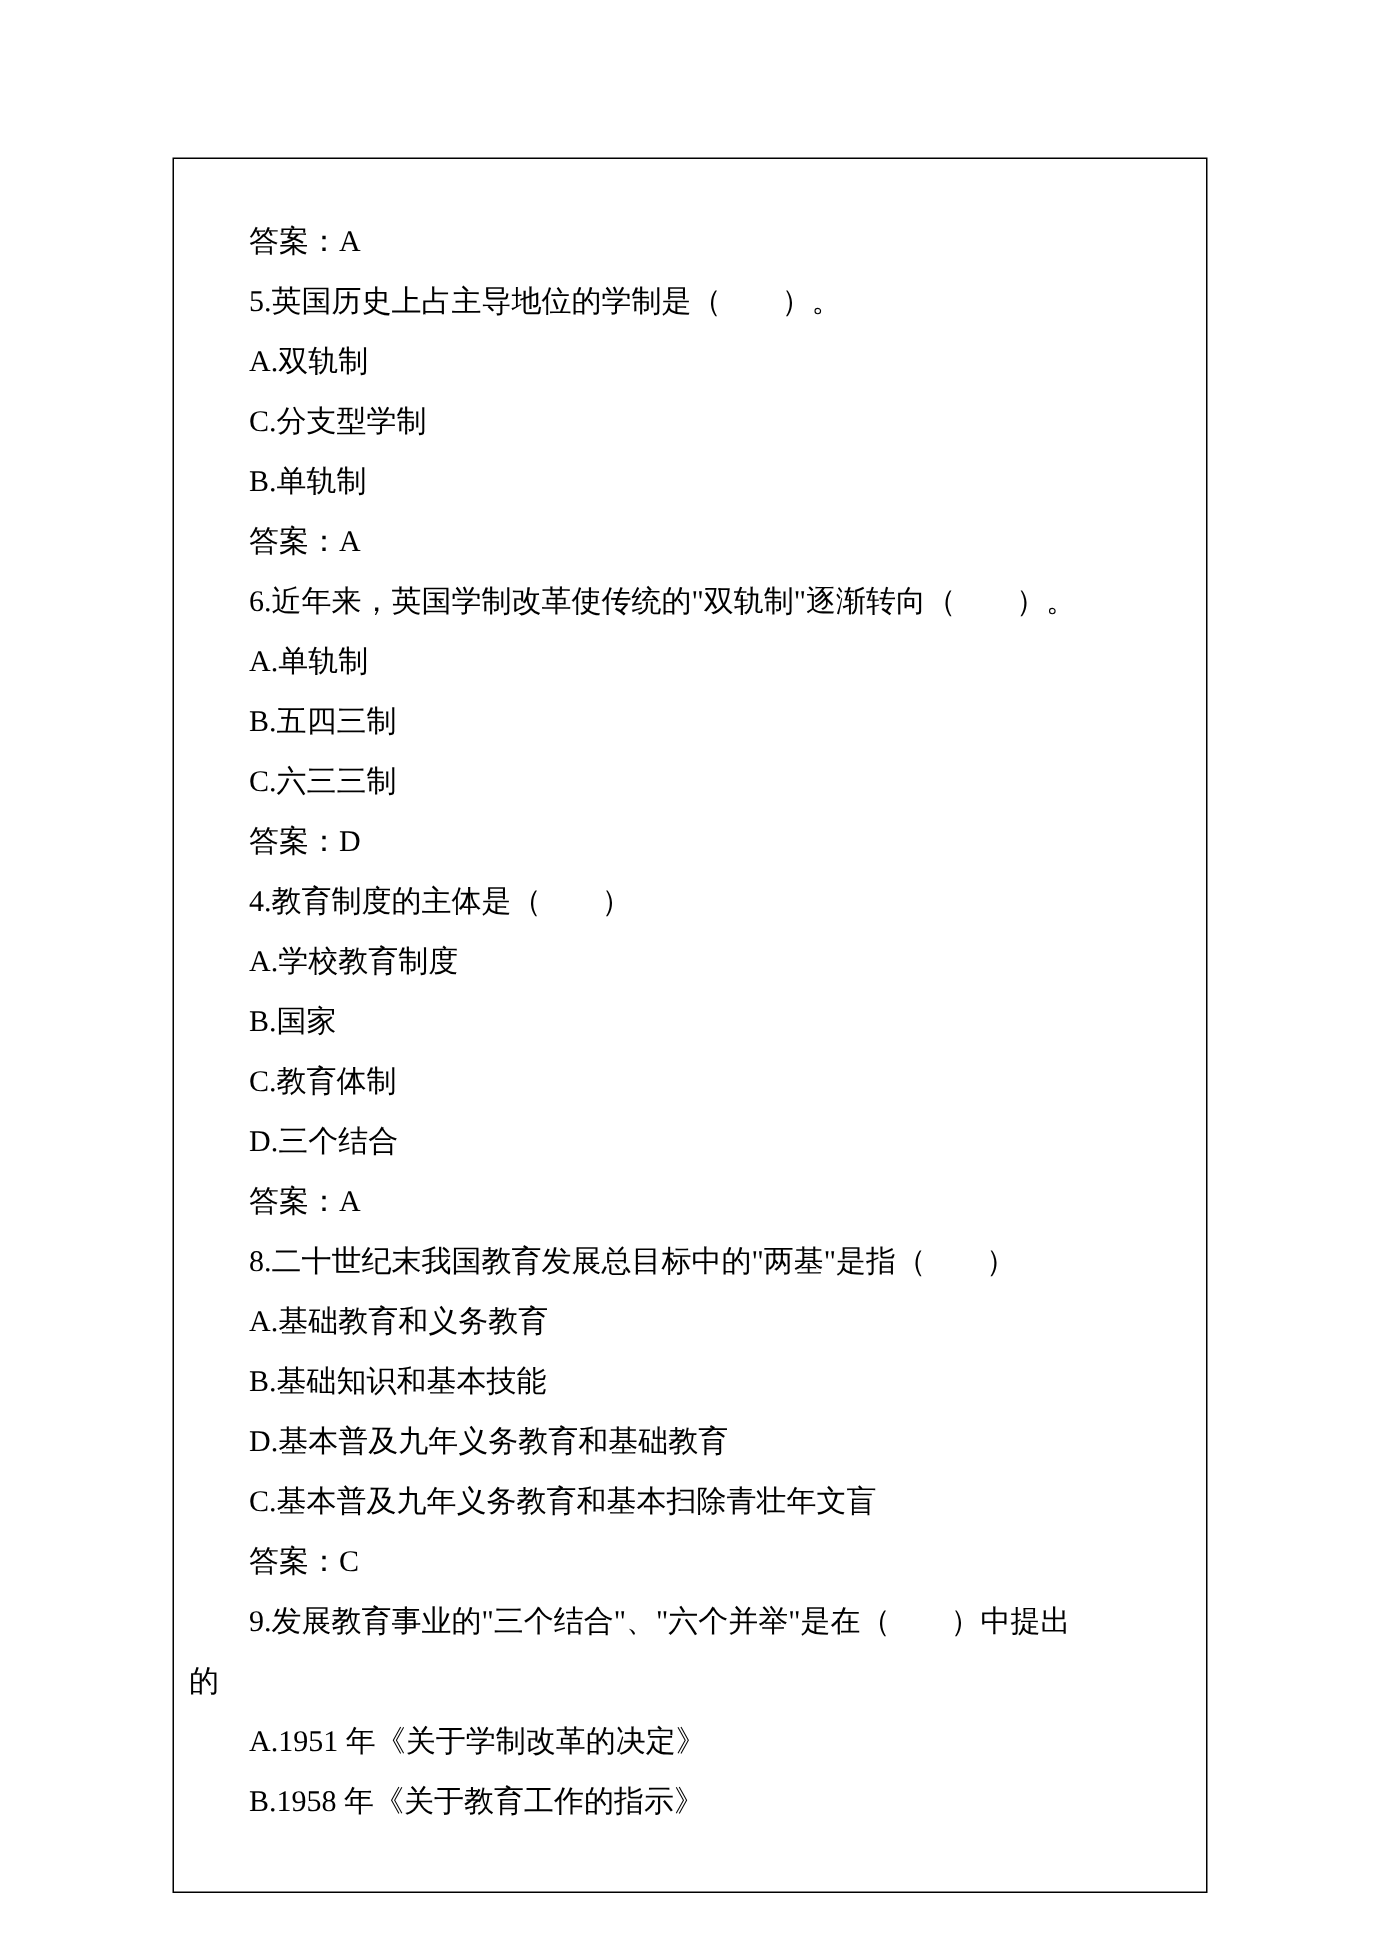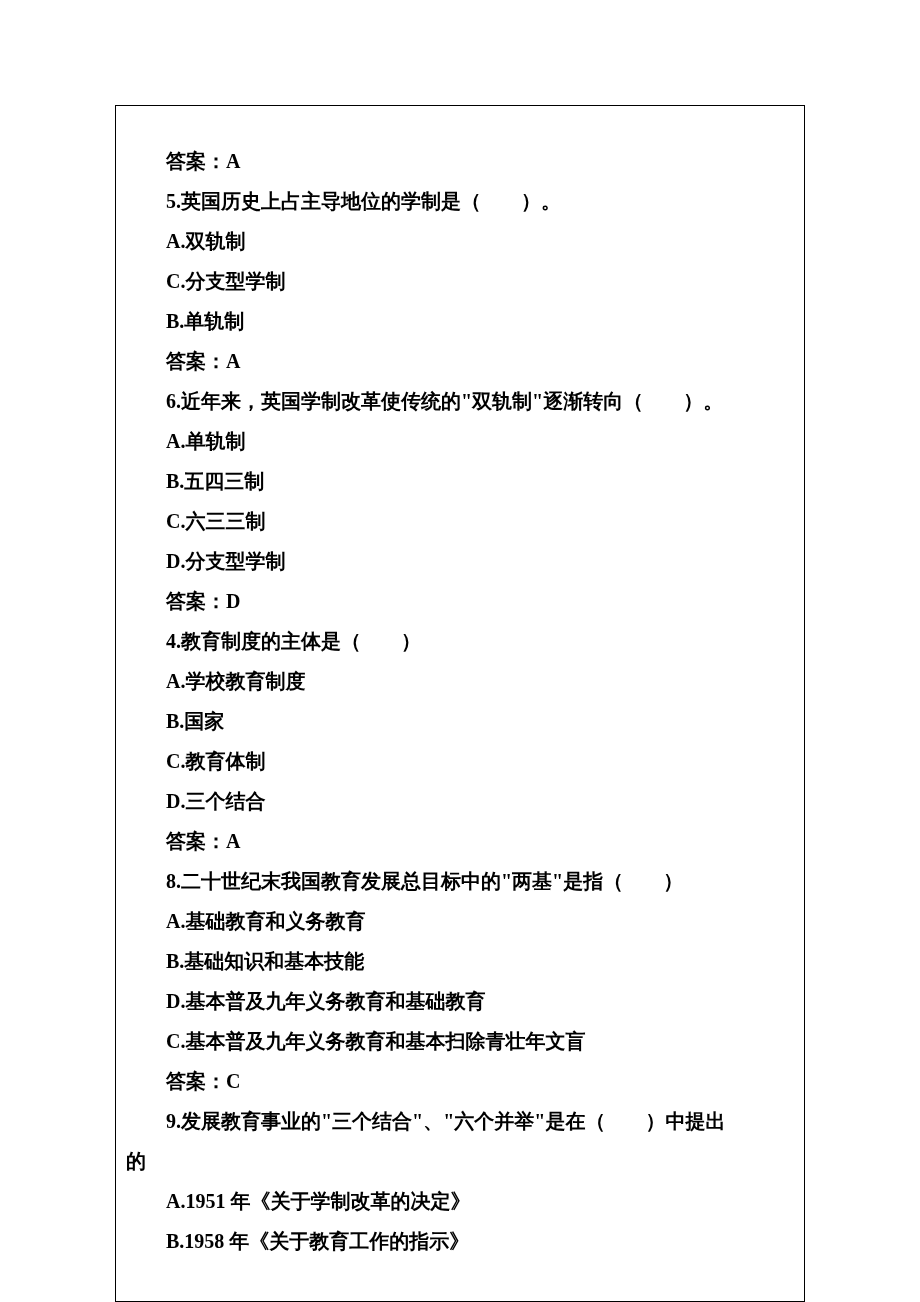--- a/index.html
+++ b/index.html
@@ -19,21 +19,20 @@
   .frame {
     border: 1px solid #000;
     box-sizing: border-box;
     padding: 35px 10px 40px 10px;
   }
   .line {
     font-size: 20px;
     line-height: 2.0;
     color: #000;
     white-space: pre-wrap;
-    font-weight: bold;
   }
   .indent {
     padding-left: 2em;
   }
   .no-indent {
     padding-left: 0;
   }
 </style>
 </head>
 <body>
@@ -43,21 +42,20 @@
     <div class="line indent">答案：A</div>
     <div class="line indent">5.英国历史上占主导地位的学制是（　　）。</div>
     <div class="line indent">A.双轨制</div>
     <div class="line indent">C.分支型学制</div>
     <div class="line indent">B.单轨制</div>
     <div class="line indent">答案：A</div>
     <div class="line indent">6.近年来，英国学制改革使传统的"双轨制"逐渐转向（　　）。</div>
     <div class="line indent">A.单轨制</div>
     <div class="line indent">B.五四三制</div>
     <div class="line indent">C.六三三制</div>
-    <div class="line indent">D.分支型学制</div>
     <div class="line indent">答案：D</div>
     <div class="line indent">4.教育制度的主体是（　　）</div>
     <div class="line indent">A.学校教育制度</div>
     <div class="line indent">B.国家</div>
     <div class="line indent">C.教育体制</div>
     <div class="line indent">D.三个结合</div>
     <div class="line indent">答案：A</div>
     <div class="line indent">8.二十世纪末我国教育发展总目标中的"两基"是指（　　）</div>
     <div class="line indent">A.基础教育和义务教育</div>
     <div class="line indent">B.基础知识和基本技能</div>

